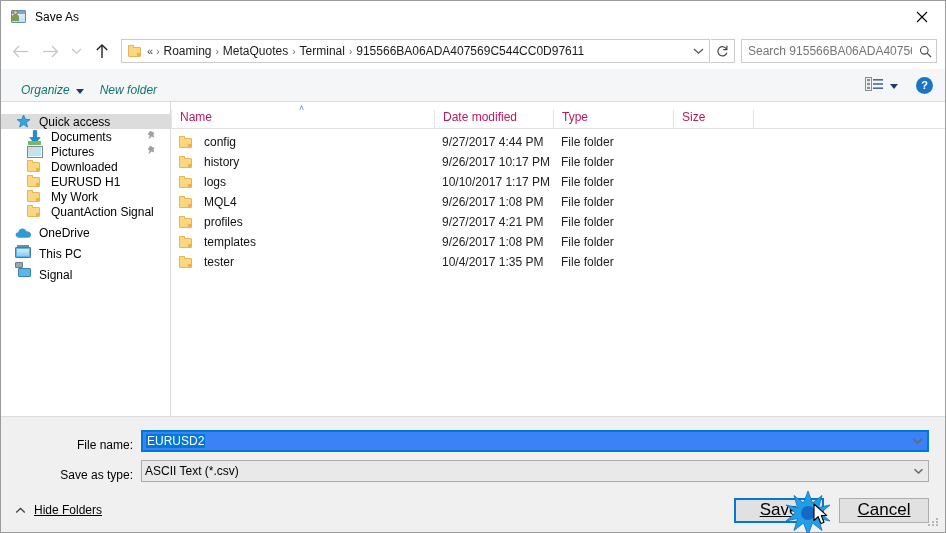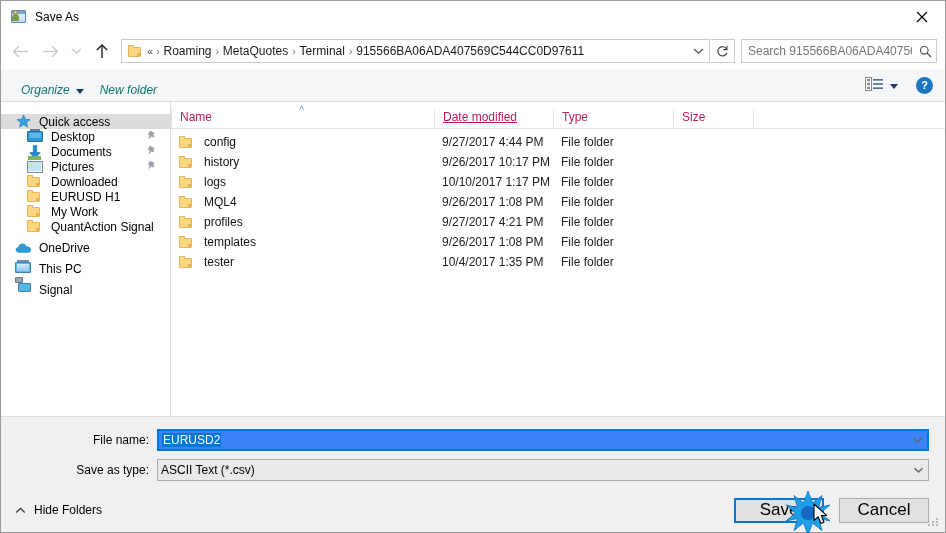--- a/index.html
+++ b/index.html
@@ -181,63 +181,63 @@
   .colhead{
     height:26px;min-height:26px;border-bottom:1px solid #e2e2e2;display:flex;align-items:flex-end;
     position:relative;background:#fff;
   }
   .col{
     font-size:12px;color:#be185d;padding-bottom:5px;padding-left:8px;box-sizing:border-box;
     border-left:1px solid #e4e4e4;height:18px;cursor:default;white-space:nowrap;
   }
   .col:first-child{border-left:none;}
   .col.name{width:263px;}
-  .col.date{width:119px;text-decoration:underline;}
+  .col.date{width:119px;}
   .col.type{width:120px;}
   .col.size{width:80px;}
   .col.last{flex:1;}
   .sortmark{
     position:absolute;left:128px;top:2px;color:#6d8ebc;font-size:9px;line-height:9px;
   }
   .rows{flex:1;overflow:hidden;padding-top:3px;}
   .row{height:20px;display:flex;align-items:center;cursor:default;}
   .cell{font-size:12px;color:#111;box-sizing:border-box;white-space:nowrap;overflow:hidden;}
   .cell.name{width:263px;padding-left:8px;display:flex;align-items:center;}
   .cell.name .folder-ico{width:16px;height:13px;margin-right:9px;flex:none;}
   .cell.date{width:119px;padding-left:8px;color:#222;}
   .cell.type{width:120px;padding-left:8px;color:#222;}
   .cell.size{width:80px;padding-left:8px;}
 
   
   .form{
     background:#f0f0f0;border-top:1px solid #dcdcdc;padding:11px 0 0 0;
     min-height:0;flex:none;
   }
-  .form-row{display:flex;align-items:center;height:24px;margin-bottom:6px;padding:0 16px 0 0;margin-left:32px;}
+  .form-row{display:flex;align-items:flex-end;height:24px;margin-bottom:6px;padding:0 16px 0 16px;}
   .form-label{
     width:124px;text-align:right;padding-right:8px;font-size:12px;color:#000;
     box-sizing:border-box;flex:none;
   }
   .combo{
     flex:1;height:22px;display:flex;align-items:center;box-sizing:border-box;min-width:0;
   }
   .combo.filename{border:2px solid #0078d7;background:#3b82f6;}
   .combo.filetype{border:1px solid #acacac;background:#e9e9e9;}
   .combo .val{
     flex:1;font-size:12px;padding-left:3px;white-space:nowrap;overflow:hidden;color:#000;
   }
   .combo.filename .val span.sel{background:#0078d7;color:#fff;padding:1px 1px;}
   .combo .arrow{
     width:19px;height:100%;display:flex;align-items:center;justify-content:center;flex:none;
   }
 
   
   .footer{
     height:44px;min-height:44px;background:#f0f0f0;display:flex;align-items:center;
-    padding:0 16px 0 10px;box-sizing:border-box;position:relative;
+    padding:0 16px 0 10px;box-sizing:border-box;position:relative;text-decoration:underline;
   }
   .hide-folders{display:flex;align-items:center;cursor:default;font-size:12px;color:#000;}
   .hide-folders .chev{margin-right:8px;margin-left:4px;color:#444;}
   .footer-spacer{flex:1;}
   .btn{
     width:90px;height:25px;font-size:17px;background:#e1e1e1;border:1px solid #adadad;
     display:flex;align-items:center;justify-content:center;box-sizing:border-box;
     cursor:default;color:#000;
   }
   .btn.primary{border:2px solid #0078d7;background:#e1e1e1;margin-right:15px;}
@@ -373,31 +373,20 @@
 
       <div class="nav-item sel group">
         <span class="nav-ico">
           <svg class="ico-star" width="17" height="16" viewBox="0 0 17 16">
             <path d="M8.6 1 L10.4 5.3 L15 5.6 L11.5 8.6 L12.6 13.1 L8.6 10.6 L4.6 13.1 L5.7 8.6 L2.2 5.6 L6.8 5.3 Z" fill="#35a3e0" stroke="#1f78ad" stroke-width="0.7" stroke-linejoin="round"></path>
           </svg>
         </span>
         <span class="nav-label">Quick access</span>
       </div>
 
-      <div class="nav-item indent">
-        <span class="nav-ico">
-          <span class="ico-desktop"><span class="scr"></span><span class="base"></span></span>
-        </span>
-        <span class="nav-label">Desktop</span>
-        <span class="pin">
-          <svg width="9" height="11" viewBox="0 0 9 11">
-            <path d="M3 0.7 L7.6 3 L6.4 4.4 L7.3 7.6 L4.6 6.4 L1.3 9.6 L2.7 5.6 L0.8 4.6 Z" fill="#9aa0a6"></path>
-          </svg>
-        </span>
-      </div>
 
       <div class="nav-item indent">
         <span class="nav-ico">
           <svg class="ico-docs" width="16" height="15" viewBox="0 0 16 15">
             <path d="M6.3 0.6 L9.7 0.6 L9.7 7.6 L13.2 7.6 L8 13.8 L2.8 7.6 L6.3 7.6 Z" fill="#1f8ed6" stroke="#1168a3" stroke-width="0.6" stroke-linejoin="round"></path>
           </svg>
         </span>
         <span class="nav-label">Documents</span>
         <span class="pin">
           <svg width="9" height="11" viewBox="0 0 9 11">

